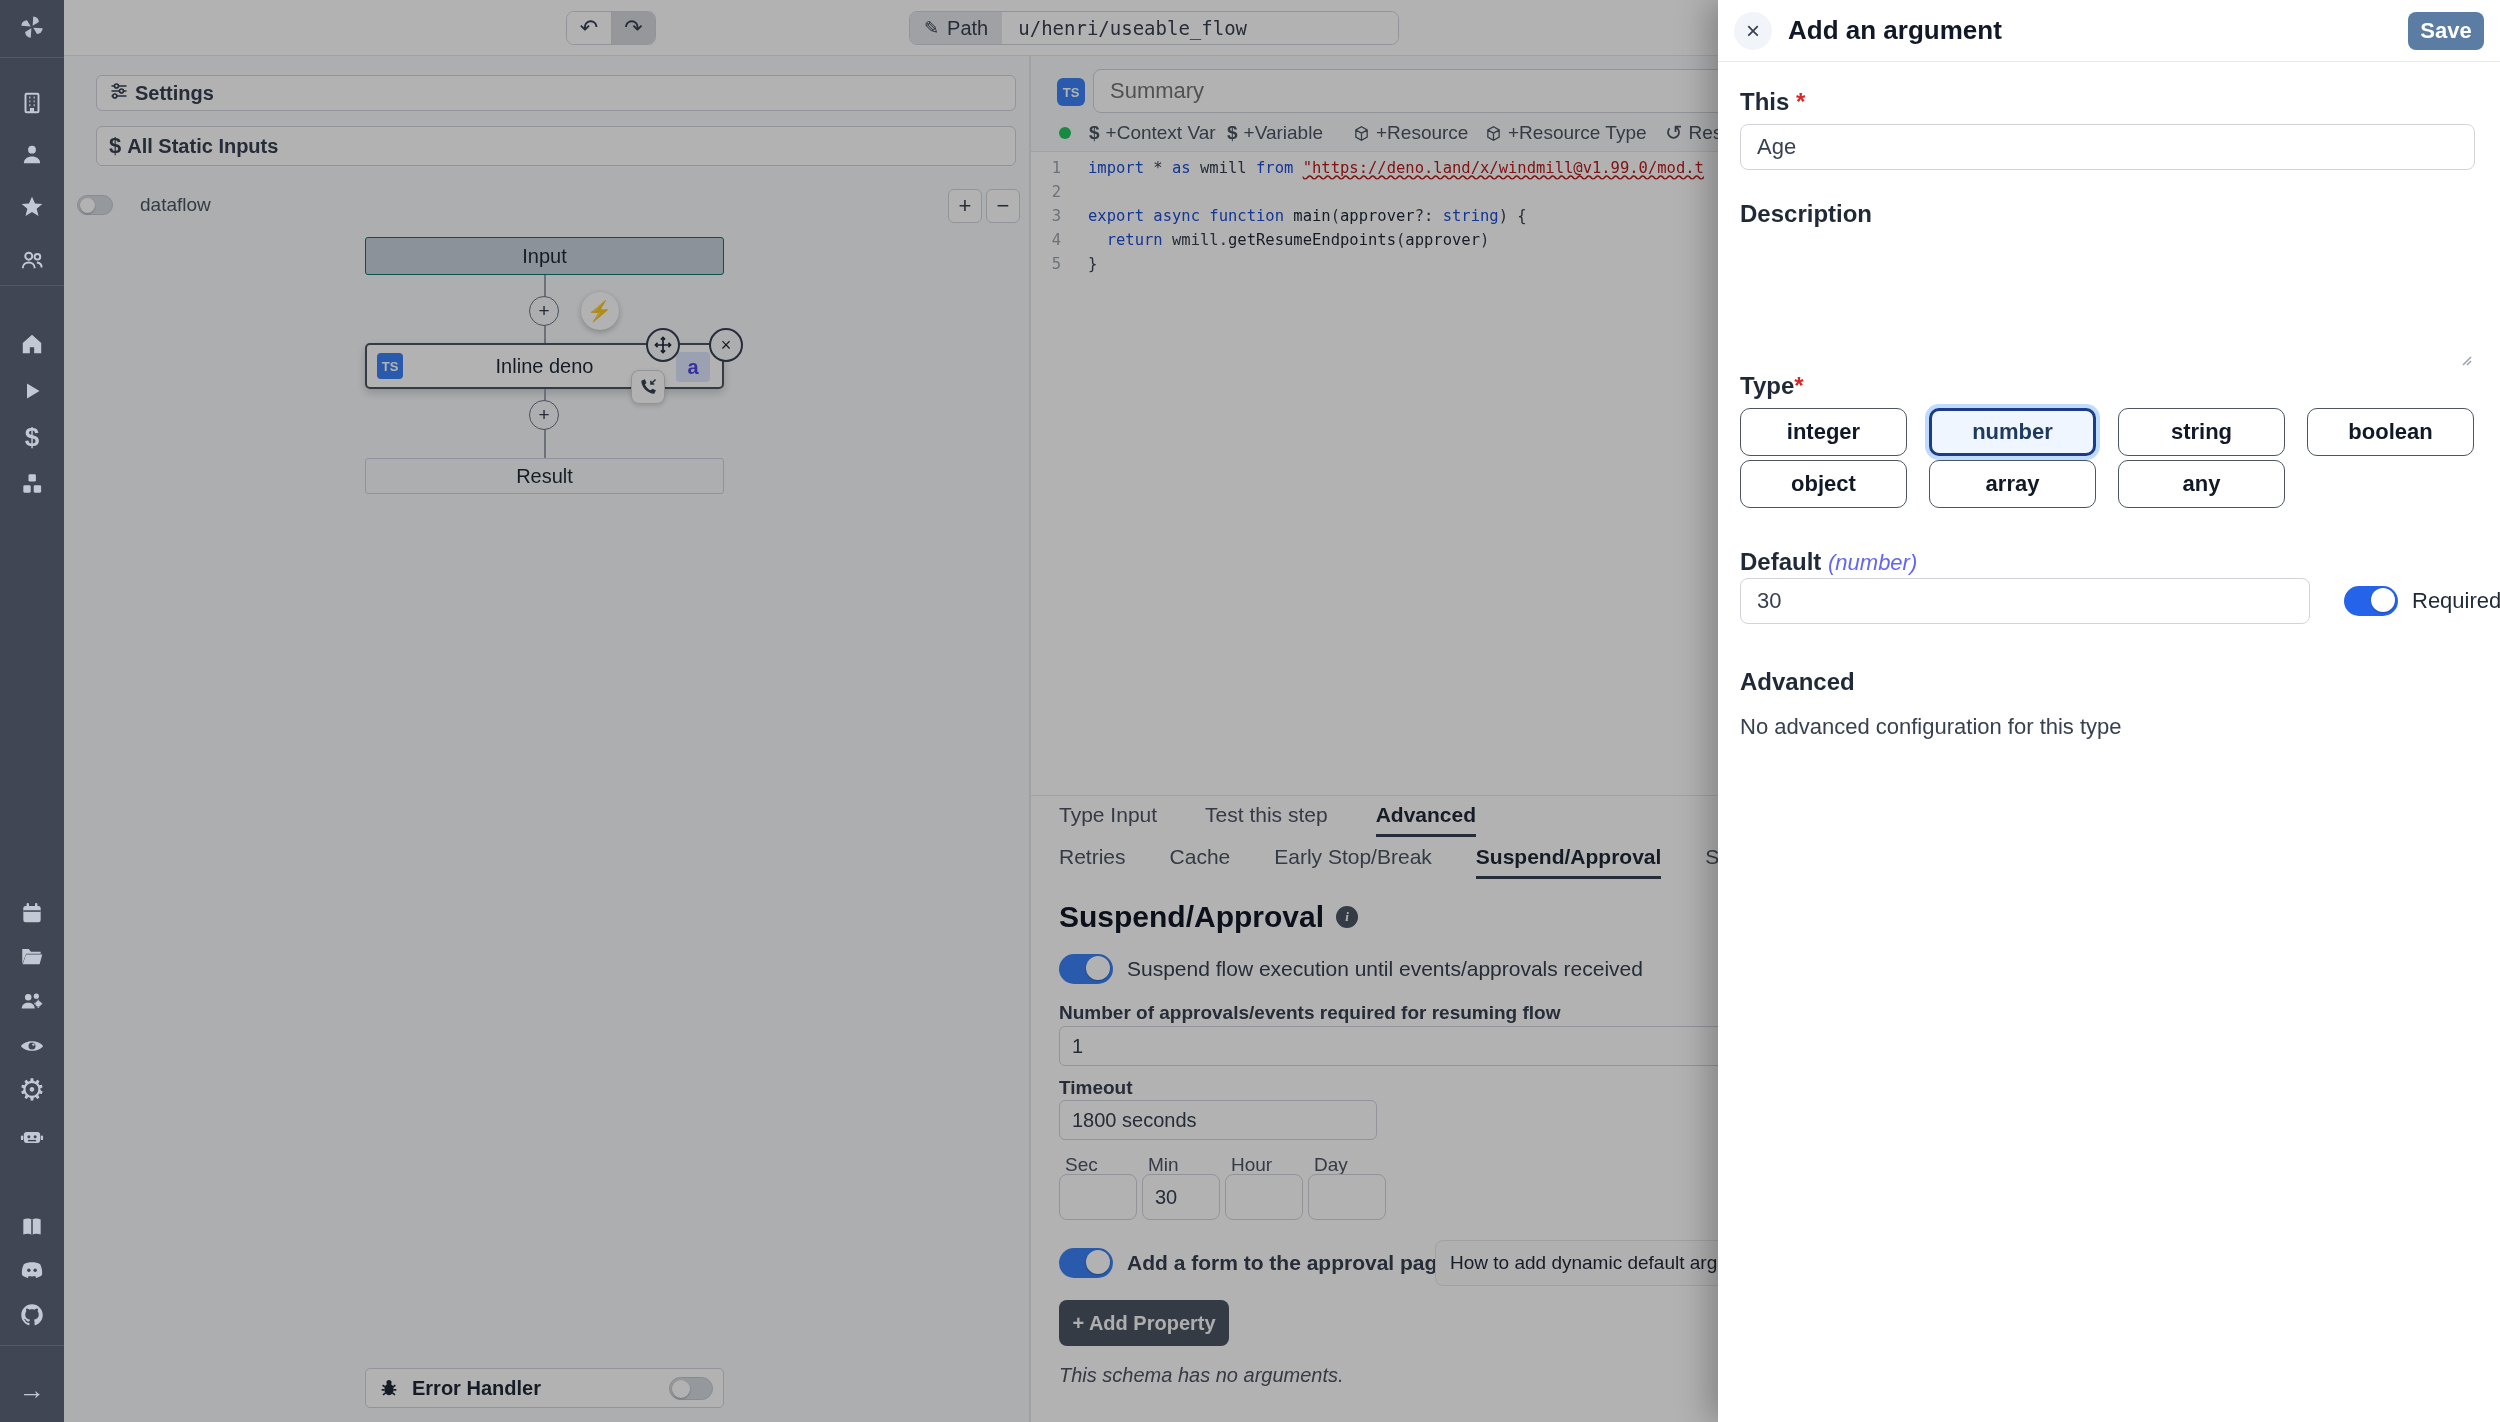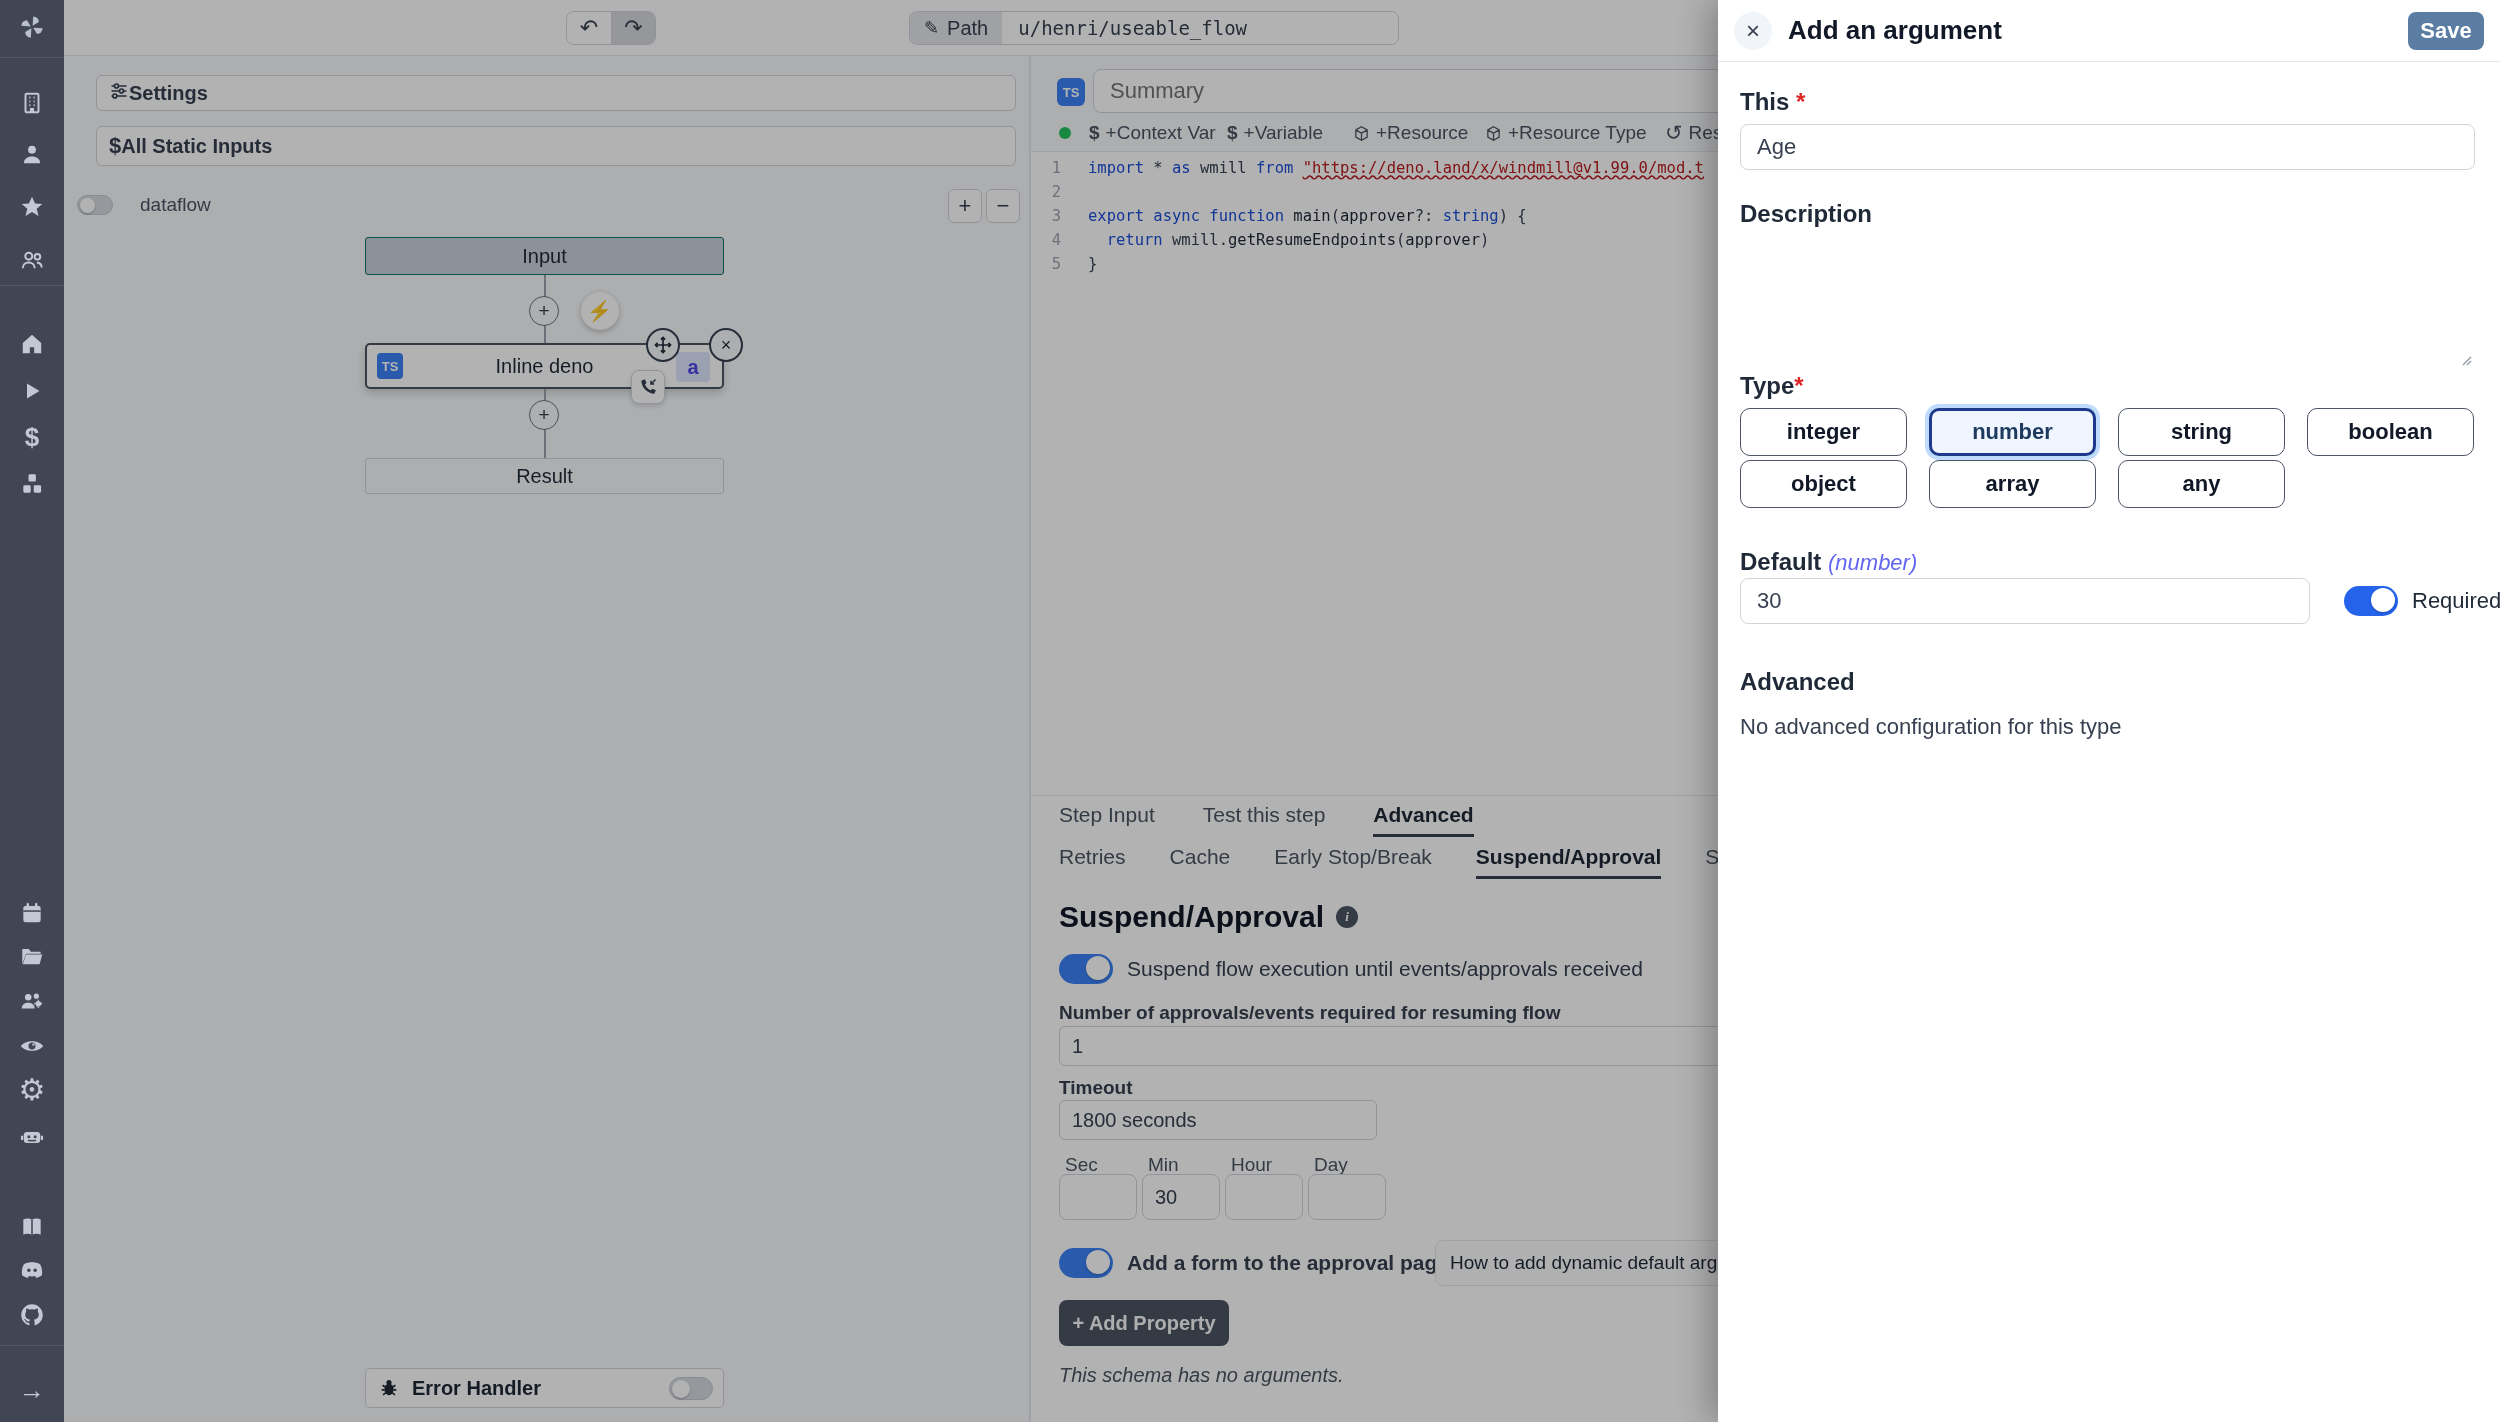--- a/index.html
+++ b/index.html
@@ -20,21 +20,21 @@
   .tb-input { position:absolute; left:13px; top:11px; width:459px; height:34px; border:1px solid #d1d5db; border-radius:6px; background:#fff; color:#9ca3af; font-size:21px; padding:0 14px; }
   .undo-group { position:absolute; left:502px; top:11px; height:34px; display:flex; border:1px solid #d1d5db; border-radius:8px; overflow:hidden; }
   .undo-btn { width:44px; height:32px; display:flex; align-items:center; justify-content:center; font-size:22px; color:#374151; background:#fff; }
   .redo-btn { width:44px; height:32px; display:flex; align-items:center; justify-content:center; font-size:22px; color:#374151; background:#d6d9de; border-left:1px solid #d1d5db; }
   .path-group { position:absolute; left:845px; top:11px; height:34px; display:flex; border:1px solid #d1d5db; border-radius:8px; overflow:hidden; }
   .path-label { display:flex; align-items:center; gap:8px; background:#e5e7eb; color:#374151; font-size:20px; padding:0 14px; }
   .path-value { display:flex; align-items:center; background:#fff; color:#374151; font-family:"DejaVu Sans Mono", monospace; font-size:19px; padding:0 16px; width:396px; }
 
   
   .flowpanel { position:absolute; left:64px; top:56px; width:966px; height:1366px; background:#f8fafc; border-right:1px solid #e5e7eb; }
-  .panel-btn { position:absolute; left:32px; width:920px; background:#fff; border:1px solid #d1d5db; border-radius:6px; display:flex; align-items:center; gap:0; padding:0 12px; color:#374151; font-size:20px; font-weight:bold; }
+  .panel-btn { position:absolute; left:32px; width:920px; background:#fff; border:1px solid #d1d5db; border-radius:6px; display:flex; align-items:center; gap:6px; padding:0 12px; color:#374151; font-size:20px; font-weight:bold; }
   .toggle { position:relative; border-radius:999px; }
   .toggle .knob { position:absolute; top:2px; border-radius:50%; background:#fff; box-shadow:0 1px 2px rgba(0,0,0,.25); }
   .tog-on { background:#3b82f6; }
   .tog-off { background:#d6dbe1; border:1px solid #c3c9d2; }
   .zoom-btn { position:absolute; top:133px; width:34px; height:34px; background:#fff; border:1px solid #d1d5db; border-radius:6px; font-size:22px; color:#374151; display:flex; align-items:center; justify-content:center; }
 
   .node { position:absolute; left:301px; width:359px; display:flex; align-items:center; justify-content:center; font-size:20px; color:#1f2937; }
   .node-input { top:181px; height:38px; background:#c9d2dc; border:1px solid #0f766e; border-radius:3px; }
   .node-step { top:287px; height:46px; background:#fff; border:2px solid #4b5563; border-radius:5px; box-shadow:0 4px 10px rgba(0,0,0,.18); }
   .node-result { top:402px; height:36px; background:#f8fafc; border:1px solid #cbd5e1; border-radius:3px; }
@@ -364,21 +364,21 @@
 
     <div class="code-area" id="code-lines">
         <div class="code-line"><span class="ln">1</span><span class="lc"><span class="kw">import</span><span class="pl"> * </span><span class="kw">as</span><span class="pl"> wmill </span><span class="kw">from</span><span class="pl"> </span><span class="str">"https://deno.land/x/windmill@v1.99.0/mod.t</span></span></div>
         <div class="code-line"><span class="ln">2</span><span class="lc"></span></div>
         <div class="code-line"><span class="ln">3</span><span class="lc"><span class="kw">export</span><span class="pl"> </span><span class="kw">async</span><span class="pl"> </span><span class="kw">function</span><span class="fn"> main</span><span class="pl">(</span><span class="param">approver</span><span class="pl">?: </span><span class="type">string</span><span class="pl">) {</span></span></div>
         <div class="code-line"><span class="ln">4</span><span class="lc"><span class="pl">  </span><span class="kw">return</span><span class="pl"> wmill.</span><span class="fn">getResumeEndpoints</span><span class="pl">(</span><span class="param">approver</span><span class="pl">)</span></span></div>
         <div class="code-line"><span class="ln">5</span><span class="lc"><span class="pl">}</span></span></div>
       </div>
 
     <div class="tabsrow" style="top:739px">
-      <span class="tab">Step Input</span>
+      <span class="tab">Type Input</span>
       <span class="tab">Test this step</span>
       <span class="tab active">Advanced</span>
     </div>
     <div class="tabsrow sub" style="top:781px">
       <span class="tab">Retries</span>
       <span class="tab">Cache</span>
       <span class="tab">Early Stop/Break</span>
       <span class="tab active">Suspend/Approval</span>
       <span class="tab">Sleep</span>
     </div>

